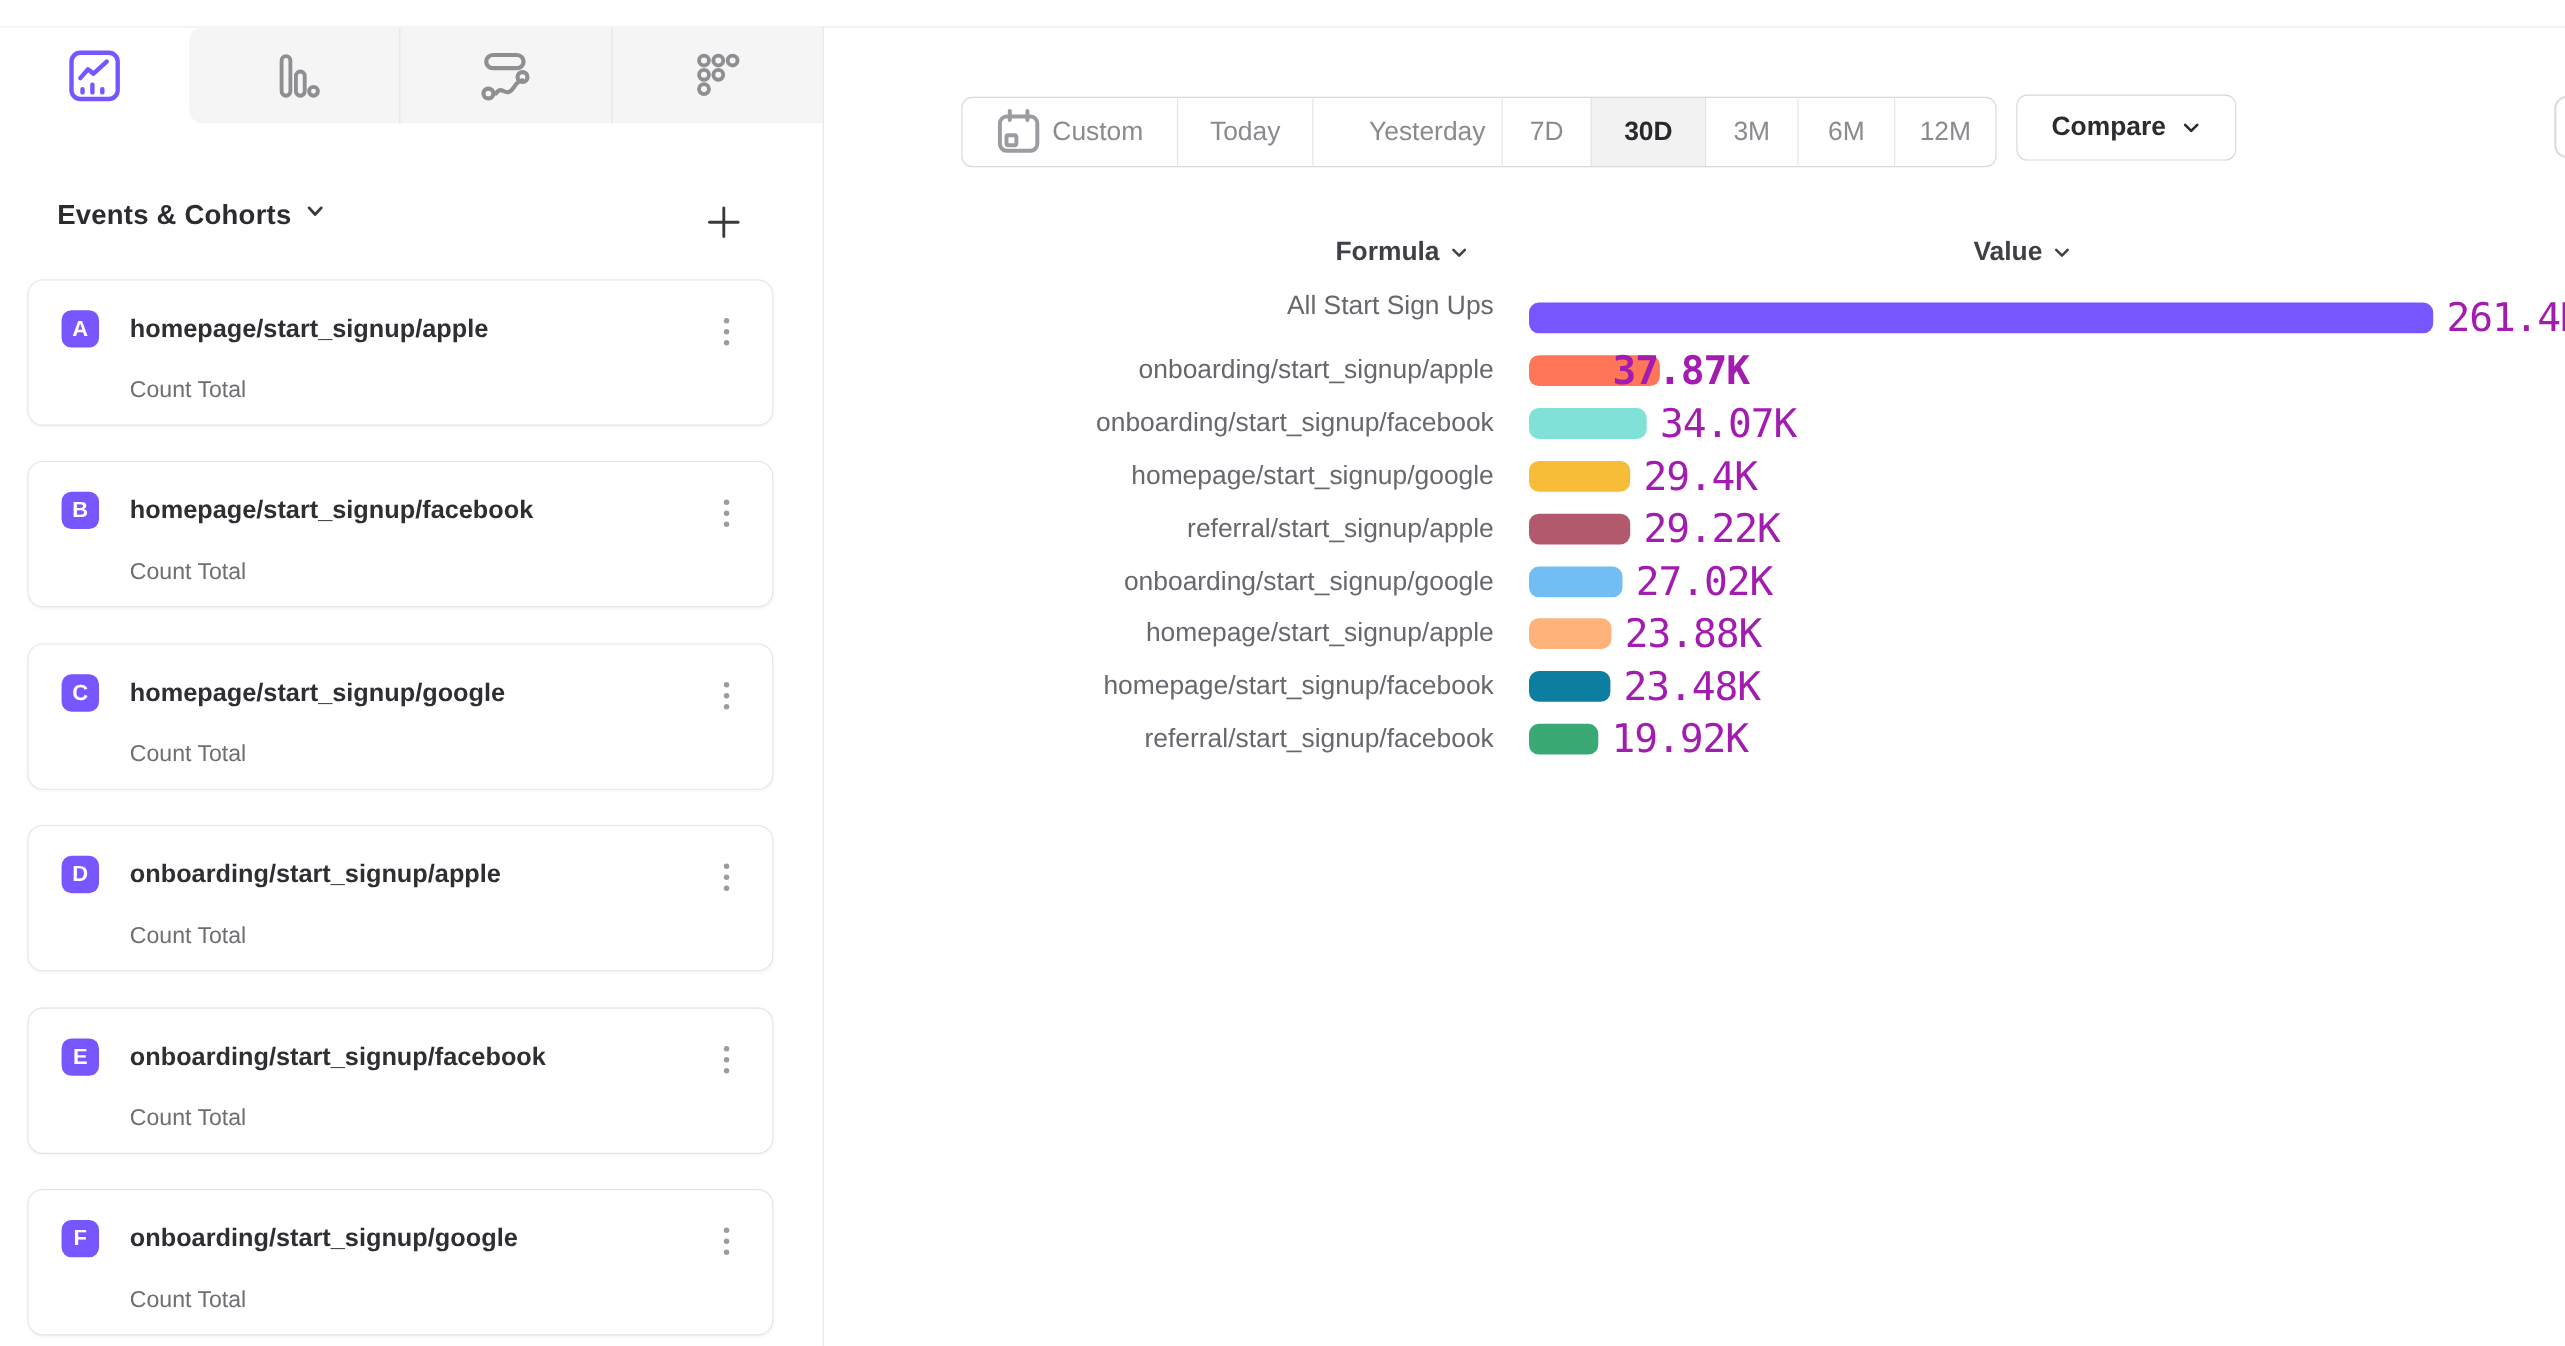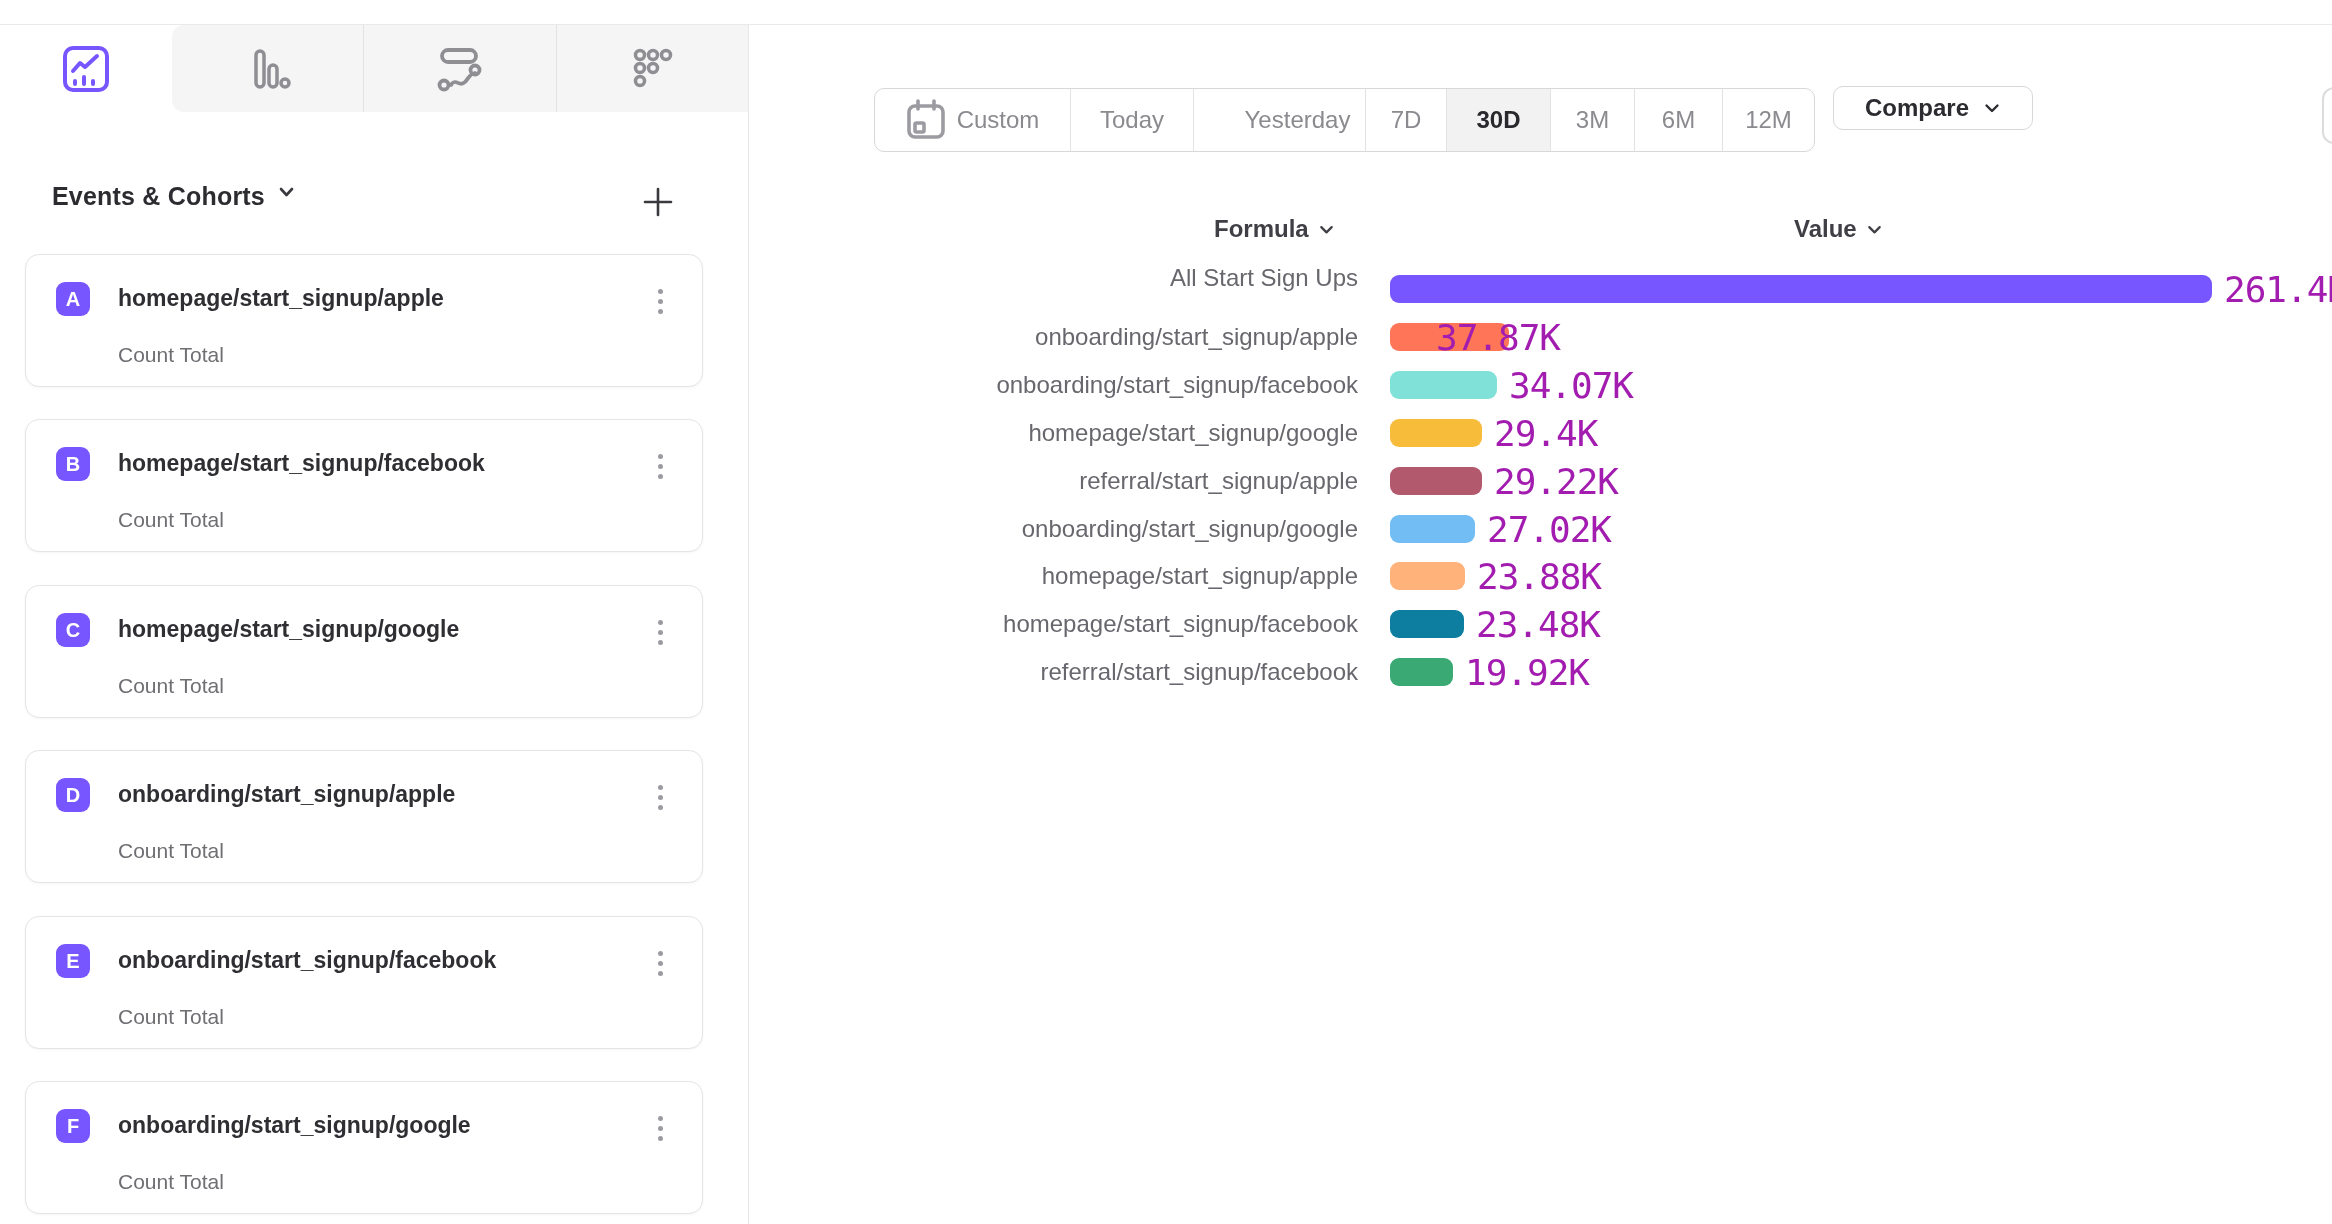--- a/index.html
+++ b/index.html
@@ -75,21 +75,21 @@
   .seg:nth-child(1){ width:195px; }
   .seg:nth-child(2){ width:123px; }
   .seg:nth-child(3){ width:172px;padding-left:36px; }
   .seg:nth-child(4){ width:81px;  }
   .seg:nth-child(5){ width:104px; }
   .seg:nth-child(6){ width:84px;  }
   .seg:nth-child(7){ width:88px;  }
   .seg:nth-child(8){ width:92px;  }
   .seg.active { background:#f2f2f3; color:#29292d; font-weight:700; }
   .compare-btn {
-    position:absolute; left:1833px; top:86px; width:200px; height:44px;
+    position:absolute; left:1833px; top:86px; width:200px; height:60px;
     background:#ffffff; border:1.5px solid #d8d8db; border-radius:10px;
     display:flex; align-items:center; justify-content:center; gap:14px; cursor:pointer;
     font-size:24px; font-weight:600; color:#2b2b30;
     font-family:"Liberation Sans","DejaVu Sans",sans-serif;
   }
   .partial-btn {
     position:absolute; left:2322px; top:87px; width:60px; height:57px;
     background:#ffffff; border:2px solid #dcdcdf; border-radius:12px;
   }
 
@@ -298,21 +298,21 @@
 
 <div id="chart">
     <div>
     <div class="bar-label" style="top: 260px;">All Start Sign Ups</div>
     <div class="bar-rect" style="top: 275px; width: 822px; background: rgb(120, 86, 255);"></div>
     <div class="bar-value" style="top: 273px; left: 2224px;">261.4K</div>
   </div>
     <div>
     <div class="bar-label" style="top: 319px;">onboarding/start_signup/apple</div>
     <div class="bar-rect" style="top: 323px; width: 119px; background: rgb(255, 117, 87);"></div>
-    <div class="bar-value" style="top: 321px; left: 1436px;">37.87K</div>
+    <div class="bar-value" style="top: 321px; left: 1466px; font-weight: bold;">37.87K</div>
   </div>
     <div>
     <div class="bar-label" style="top: 367px;">onboarding/start_signup/facebook</div>
     <div class="bar-rect" style="top: 371px; width: 107px; background: rgb(128, 225, 217);"></div>
     <div class="bar-value" style="top: 369px; left: 1509px;">34.07K</div>
   </div>
     <div>
     <div class="bar-label" style="top: 415px;">homepage/start_signup/google</div>
     <div class="bar-rect" style="top: 419px; width: 92px; background: rgb(248, 188, 59);"></div>
     <div class="bar-value" style="top: 417px; left: 1494px;">29.4K</div>

